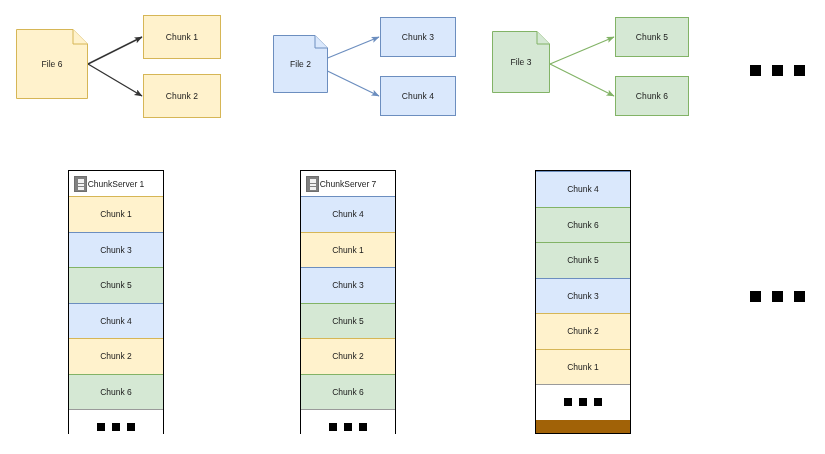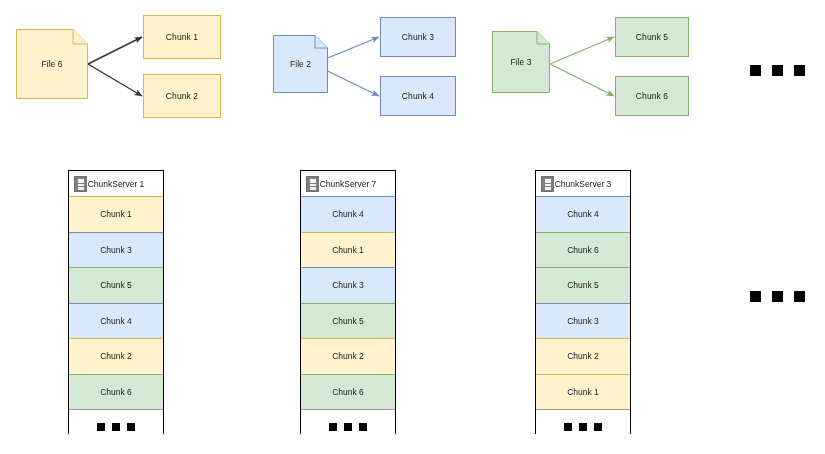--- a/index.html
+++ b/index.html
@@ -313,26 +313,20 @@
     <div class="slot s-white">
       <span class="dots">
         <span></span>
         <span></span>
         <span></span>
       </span>
     </div>
   </div>
 
   <div class="server" style="left:535px; top:170px; width:96px; height:264px;">
-    <div class="server-head">
-      <span class="server-icon">
-          <i></i>
-        </span>
-      <span>ChunkServer 3</span>
-    </div>
     <div class="slot s-blue">
       <span>Chunk 4</span>
     </div>
     <div class="slot s-green">
       <span>Chunk 6</span>
     </div>
     <div class="slot s-green">
       <span>Chunk 5</span>
     </div>
     <div class="slot s-blue">

